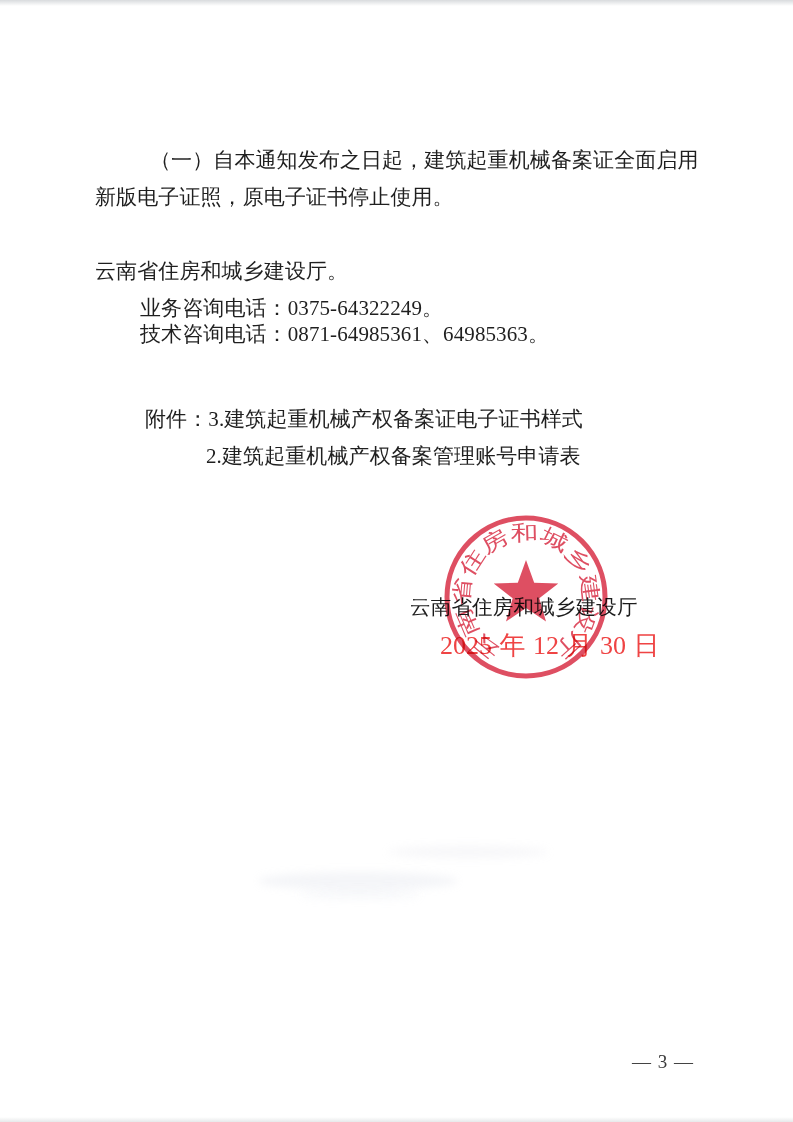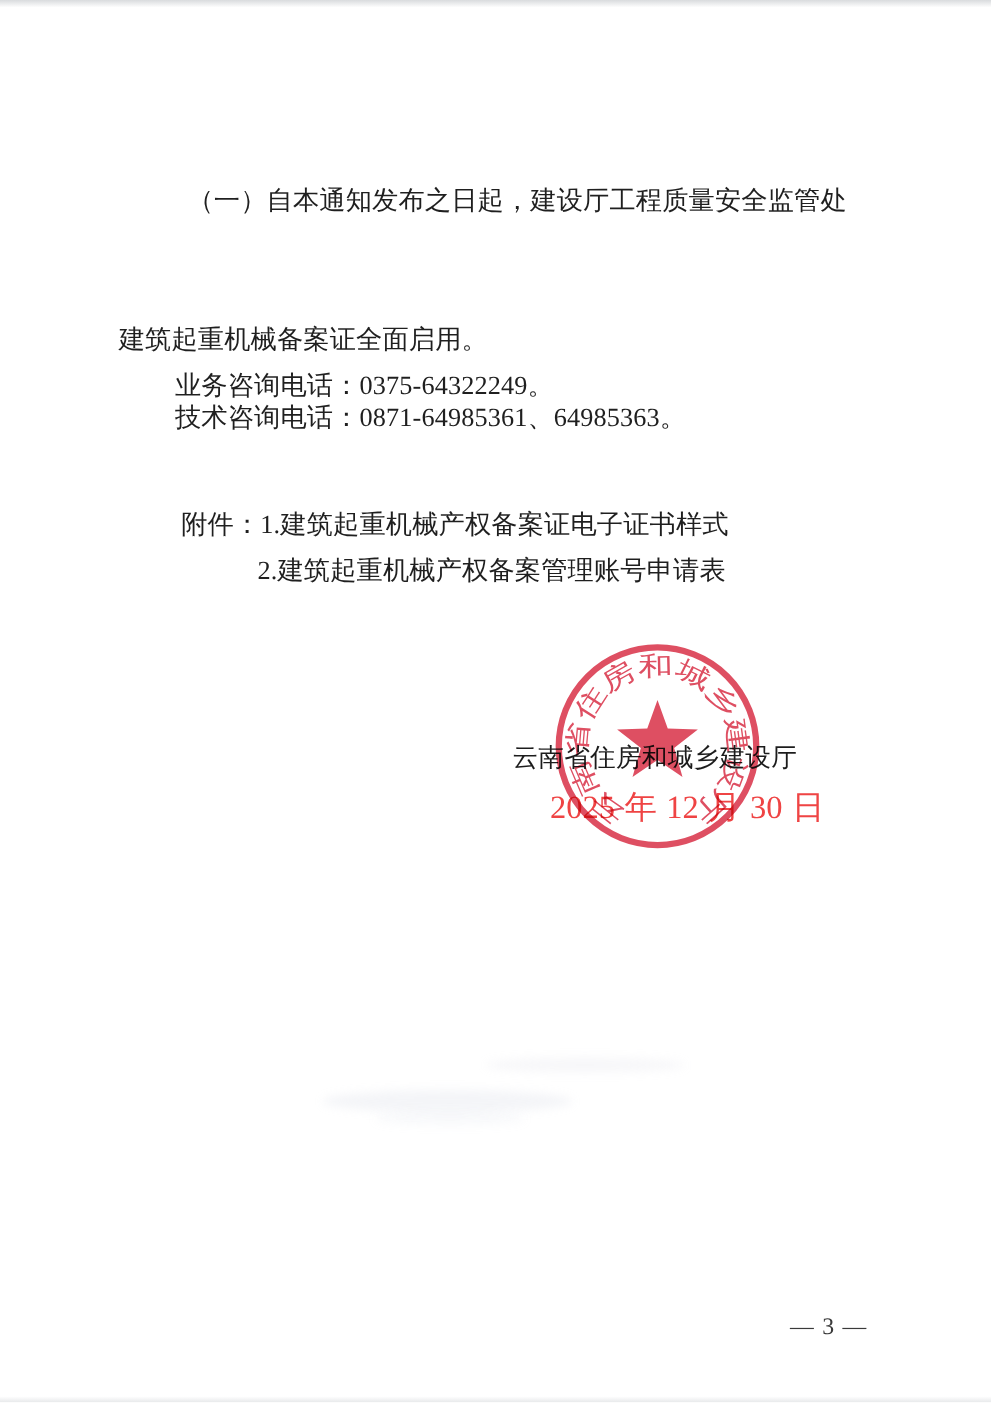--- a/index.html
+++ b/index.html
@@ -74,25 +74,26 @@
          background: rgba(190,196,212,0.10); }
 </style>
 </head>
 <body>
 
 <div class="page">
 
   <div class="edge-top"></div>
   <div class="edge-bottom"></div>
 
-  <div class="tline l1">（一）自本通知发布之日起，建设厅工程质量安全监管处</div>
-  <div class="tline l4">建筑起重机械备案证全面启用。</div>
+  <div class="tline l1">（一）自本通知发布之日起，建筑起重机械备案证全面启用</div>
+  <div class="tline l2">新版电子证照，原电子证书停止使用。</div>
+  <div class="tline l4">云南省住房和城乡建设厅。</div>
   <div class="tline l5">业务咨询电话：0375-64322249。</div>
   <div class="tline l6">技术咨询电话：0871-64985361、64985363。</div>
-  <div class="tline l7">附件：1.建筑起重机械产权备案证电子证书样式</div>
+  <div class="tline l7">附件：3.建筑起重机械产权备案证电子证书样式</div>
   <div class="tline l8">2.建筑起重机械产权备案管理账号申请表</div>
 
   <div class="signer">云南省住房和城乡建设厅</div>
   <div class="sign-date">2025 年 12 月 30 日</div>
 
   <svg class="seal-svg" viewBox="0 0 190 190">
     <circle cx="95" cy="95" r="79" fill="none" stroke-width="5" stroke="#dc4156"></circle>
     <path id="sealArc" d="M 70.9 146.7 A 57 57 0 1 1 119.1 146.7" fill="none" stroke="none"></path>
     <text fill="#dc4156">
       <textPath href="#sealArc" startOffset="0" textLength="305" lengthAdjust="spacingAndGlyphs">云南省住房和城乡建设厅</textPath>

